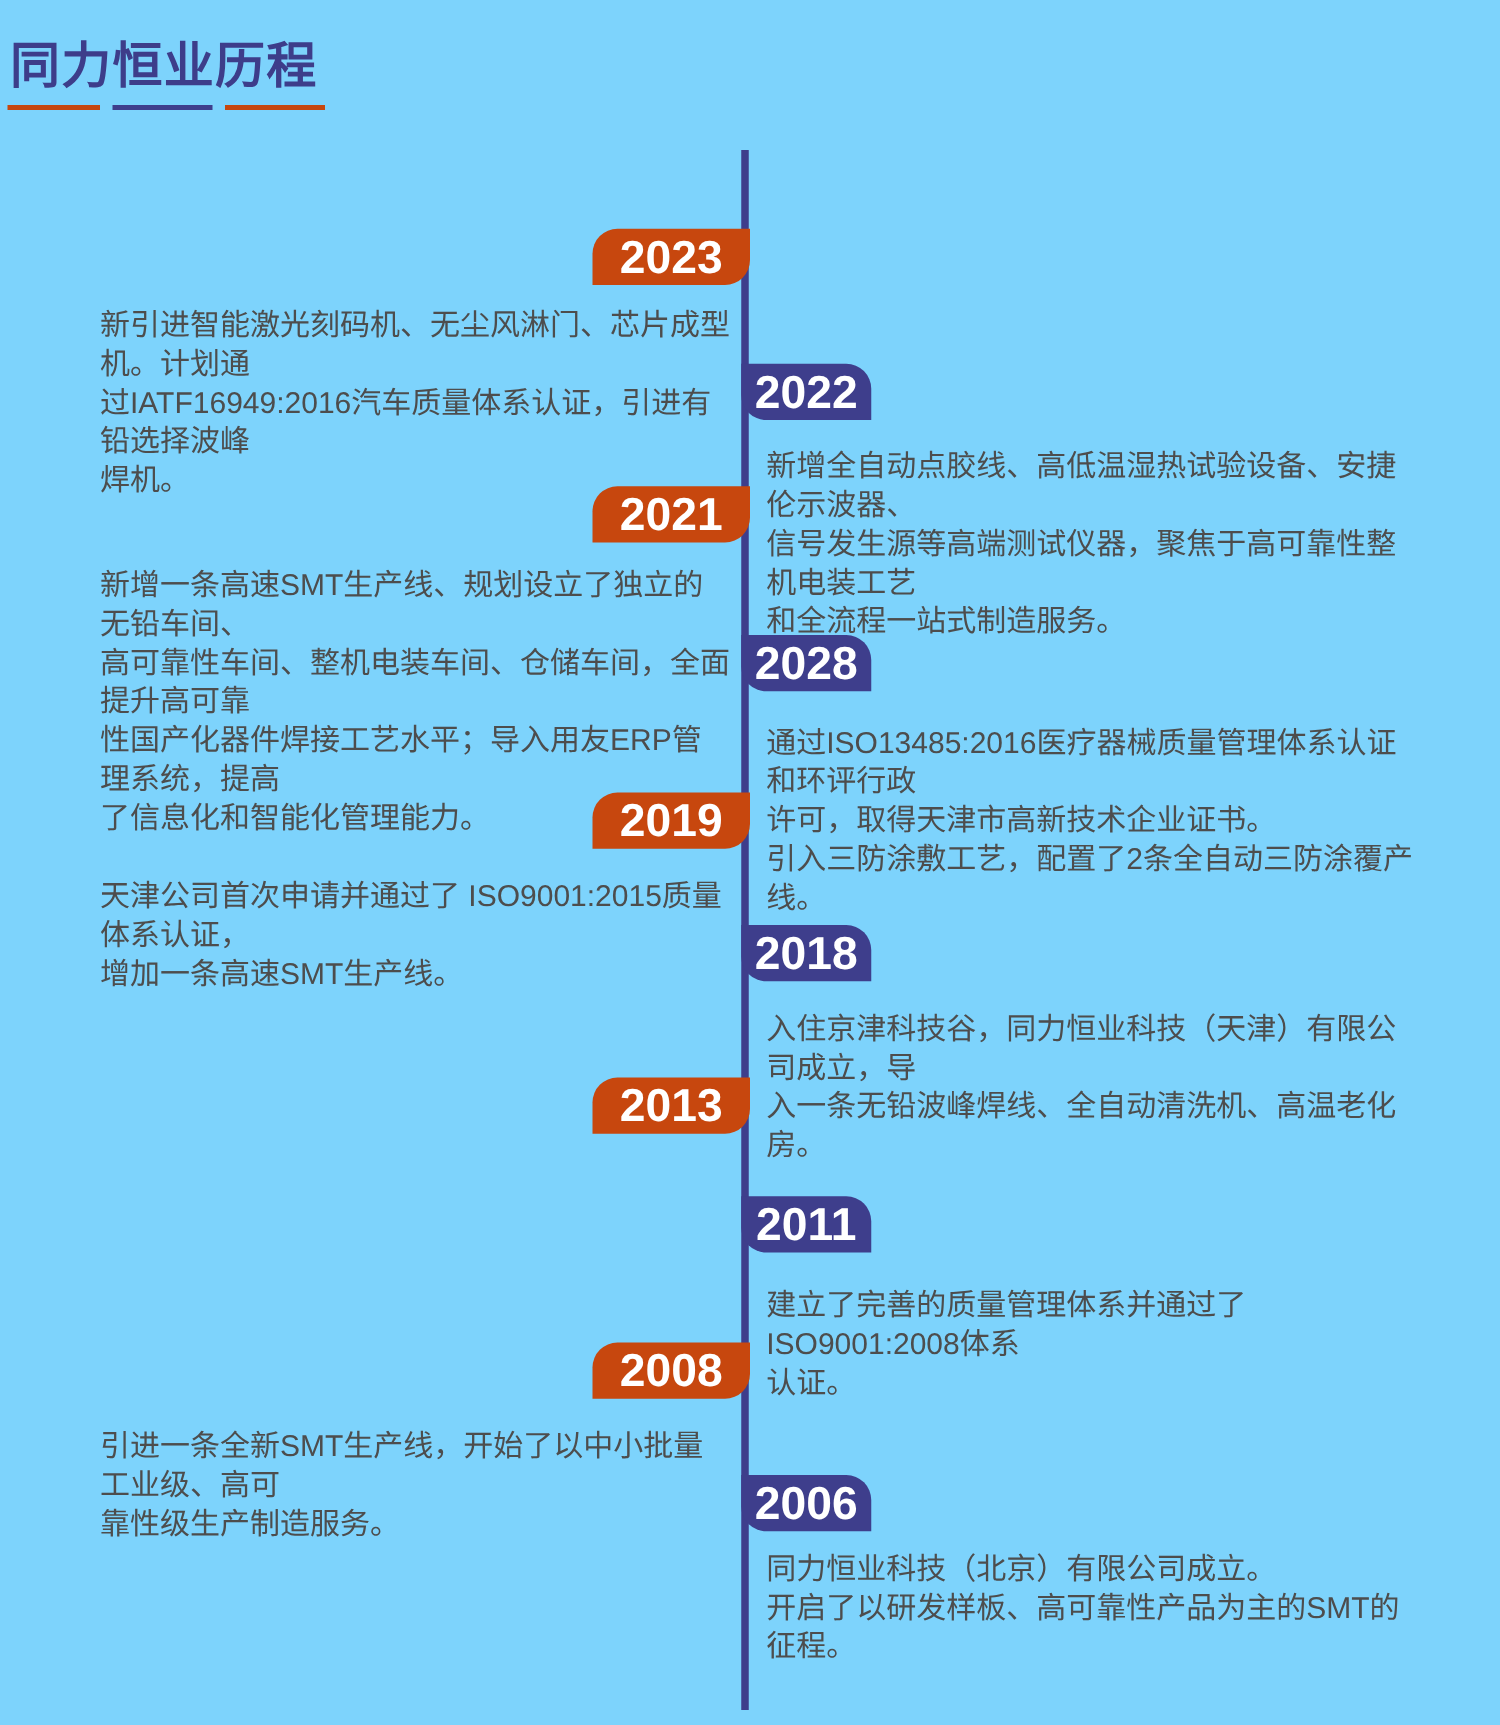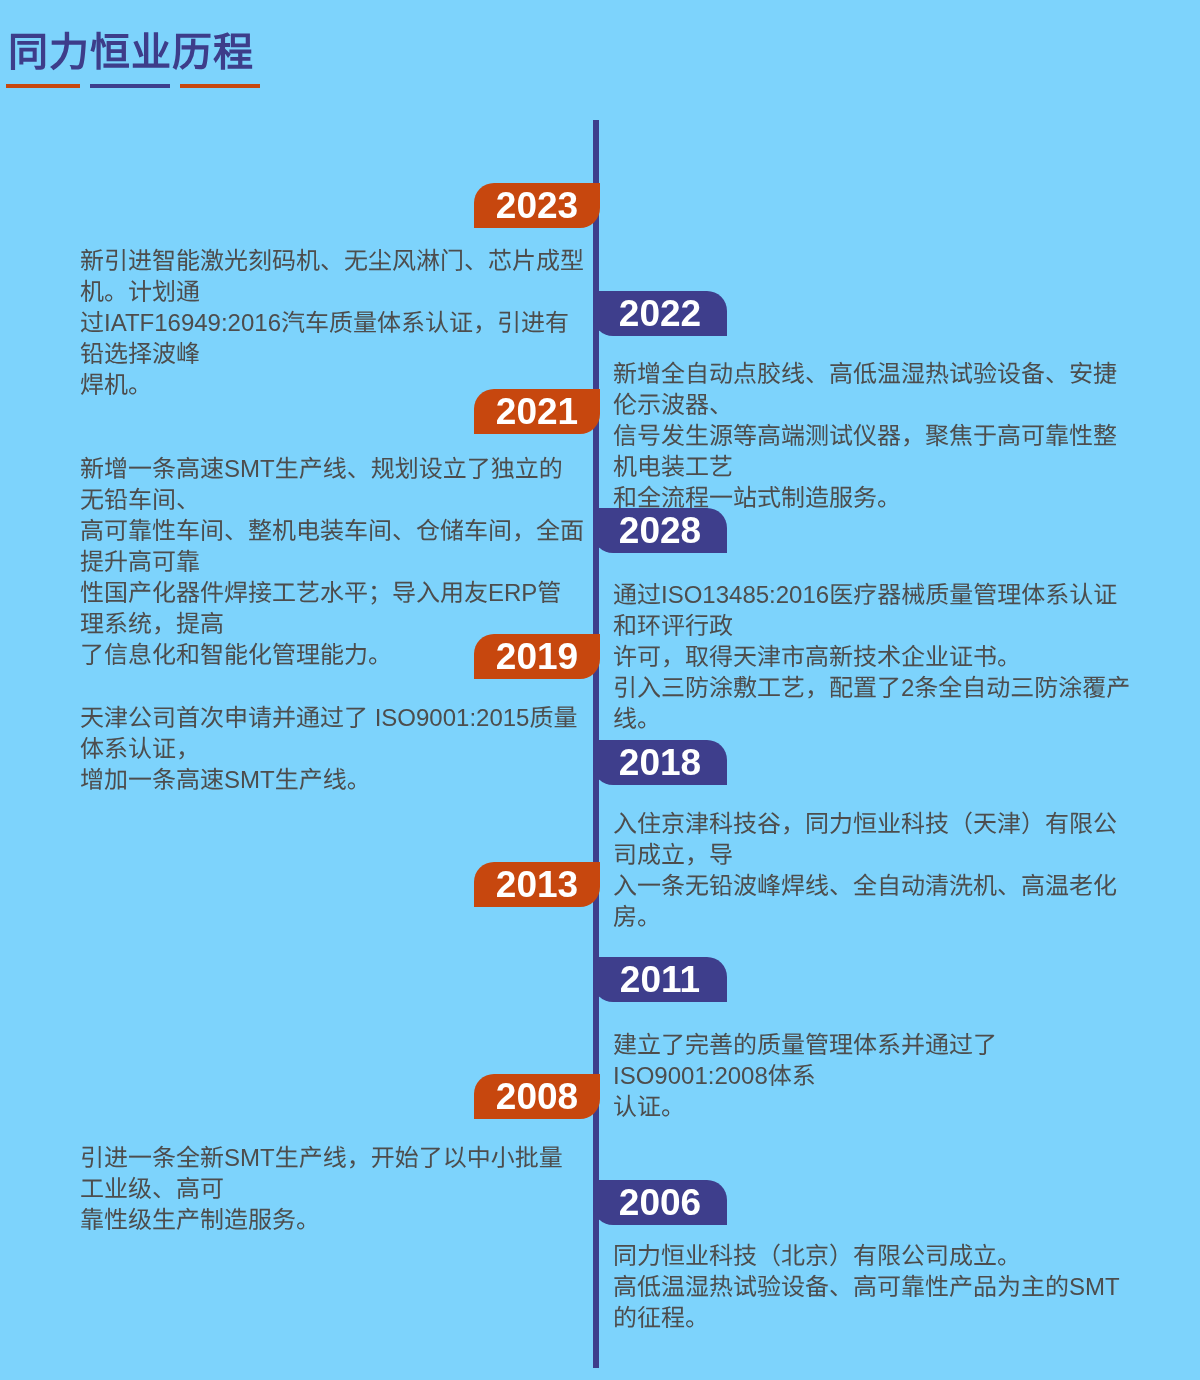--- a/index.html
+++ b/index.html
@@ -54,21 +54,21 @@
     z-index: 2;
   }
   .badge.left {
     left: 474px;
     width: 126px;
     background: #c7470e;
     border-radius: 20px 0 20px 0;
   }
   .badge.right {
     left: 593px;
-    width: 134px;
+    width: 104px;
     background: #3e3e8c;
     border-radius: 0 20px 0 20px;
   }
 
   .desc {
     position: absolute;
     font-size: 24px;
     line-height: 31px;
     color: #4d4d4d;
     white-space: pre-line;
@@ -122,15 +122,15 @@
   <div class="badge right" style="top:957px">2011</div>
   <div class="desc right" style="top:1029px">建立了完善的质量管理体系并通过了ISO9001:2008体系
 认证。</div>
 
   <div class="badge left" style="top:1074px">2008</div>
   <div class="desc left" style="top:1142px">引进一条全新SMT生产线，开始了以中小批量工业级、高可
 靠性级生产制造服务。</div>
 
   <div class="badge right" style="top:1180px">2006</div>
   <div class="desc right" style="top:1240px">同力恒业科技（北京）有限公司成立。
-高低温湿热试验设备、高可靠性产品为主的SMT的征程。</div>
+开启了以研发样板、高可靠性产品为主的SMT的征程。</div>
 
 </div>
 
 </body></html>

